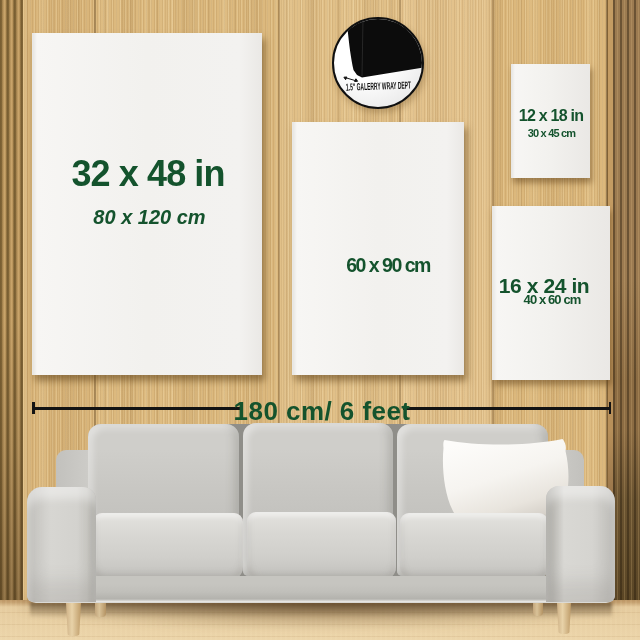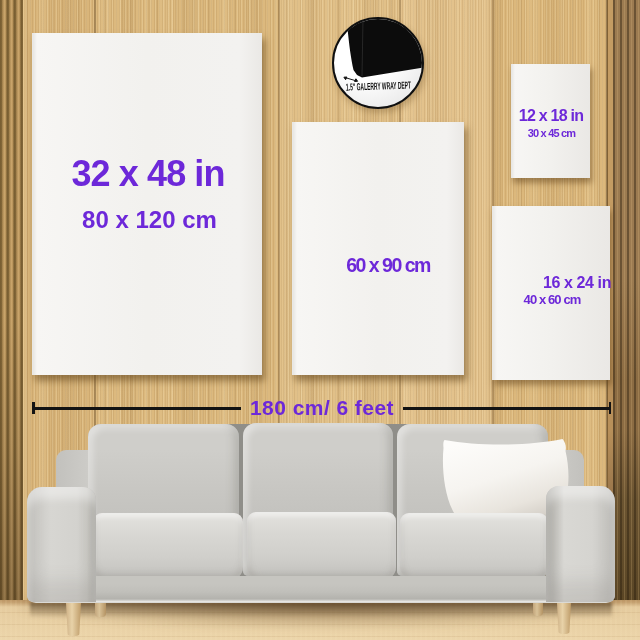--- a/index.html
+++ b/index.html
@@ -1,19 +1,19 @@
 <!DOCTYPE html>
 <html><head>
 <meta charset="utf-8">
 <style>
   html,body{margin:0;padding:0;}
   body{font-family:"Liberation Sans", sans-serif;}
   .stage{position:relative;width:640px;height:640px;overflow:hidden;background:#dcba80;}
   .abs{position:absolute;}
-  .txt{position:absolute;color:#6d28d9;font-weight:bold;white-space:nowrap;transform:translateX(-50%);}
+  .txt{position:absolute;color:#14532d;font-weight:bold;white-space:nowrap;transform:translateX(-50%);}
 </style>
 </head>
 <body>
 <div class="stage">
 
   <div class="abs" id="wall" style="left:0;top:0;width:640px;height:616px;
     background:
       repeating-linear-gradient(90deg, rgba(120,85,40,.05) 0 14px, rgba(0,0,0,0) 14px 37px, rgba(255,240,200,.06) 37px 48px, rgba(0,0,0,0) 48px 61px),
       repeating-linear-gradient(90deg, rgba(140,100,48,.14) 0 1px, rgba(0,0,0,0) 1px 2.7px),
       repeating-linear-gradient(90deg, rgba(255,244,210,.17) 0 1px, rgba(0,0,0,0) 1px 4.3px),
@@ -47,42 +47,42 @@
       repeating-linear-gradient(90deg, rgba(255,240,200,.08) 0 2px, rgba(0,0,0,0) 2px 5px),
       repeating-linear-gradient(180deg, rgba(150,110,60,.11) 0 1px, rgba(0,0,0,0) 1px 12px),
       linear-gradient(180deg, #c29d6c 0 2px, #e5cb9e 7px, #ecd5aa 40px);"></div>
 
   <div class="abs" style="left:32px;top:33px;width:230px;height:342px;
     background:linear-gradient(90deg,#e9e8e5 0 1.5px,#f7f6f4 5px,#f2f1ee 50%,#f3f2f0 90%,#eae8e5 100%);
     box-shadow:3px 6px 7px rgba(95,65,25,.55);"></div>
 
   <div class="txt" style="left:148px;top:153px;font-size:36px;letter-spacing:-0.9px;">32 x 48 in</div>
 
-  <div class="txt" style="left:149.5px;top:205.5px;font-size:24px;">80 x 120 cm</div>
+  <div class="txt" style="left:149.5px;top:205.5px;font-size:20px;font-style:italic;">80 x 120 cm</div>
 
   <div class="abs" style="left:292px;top:122px;width:172px;height:253px;
     background:linear-gradient(90deg,#e9e8e5 0 1.5px,#f7f6f4 5px,#f2f1ee 50%,#f3f2f0 90%,#eae8e5 100%);
     box-shadow:3px 6px 7px rgba(95,65,25,.55);"></div>
 
 
   <div class="txt" style="left:388px;top:254px;font-size:19.5px;letter-spacing:-1.5px;">60 x 90 cm</div>
 
   <div class="abs" style="left:511px;top:64px;width:79px;height:114px;
     background:linear-gradient(90deg,#e9e8e5 0 1px,#f7f6f4 4px,#f2f1ee 50%,#eae8e5 100%);
     box-shadow:2px 5px 6px rgba(95,65,25,.50);"></div>
 
   <div class="txt" style="left:551px;top:107px;font-size:16px;letter-spacing:-0.75px;">12 x 18 in</div>
 
   <div class="txt" style="left:551.5px;top:126.5px;font-size:11px;letter-spacing:-0.8px;">30 x 45 cm</div>
 
   <div class="abs" style="left:492px;top:206px;width:118px;height:174px;
     background:linear-gradient(90deg,#e9e8e5 0 1px,#f7f6f4 5px,#f2f1ee 50%,#eae8e5 100%);
     box-shadow:2px 5px 6px rgba(95,65,25,.50);"></div>
 
-  <div class="txt" style="left:577px;top:274px;font-size:16px;letter-spacing:-0.4px;">16 x 24 in</div>
+  <div class="txt" style="left:544px;top:274px;font-size:21px;letter-spacing:-0.4px;">16 x 24 in</div>
 
   <div class="txt" style="left:552px;top:292px;font-size:13px;letter-spacing:-0.9px;">40 x 60 cm</div>
 
   <div class="abs" style="left:331.5px;top:16.5px;width:92px;height:92px;border-radius:50%;
     background:radial-gradient(circle at 35% 30%, #ffffff 40%, #efefef 72%, #e2e2e2 100%);
     border:2.3px solid #101010;box-sizing:border-box;box-shadow:2px 4px 6px rgba(95,65,25,.30);overflow:hidden;">
 
     <svg width="88" height="88" viewBox="0 0 88 88" style="position:absolute;left:0;top:0;">
       <path d="M11,-4 L13.5,9 C15,25 17,40 19.5,51 L23,56 L28,58.5 L112,45 L112,-4 Z" fill="#0c0c0c"></path>
       <line x1="29" y1="0" x2="28" y2="57" stroke="#2e2e2e" stroke-width="0.8"></line>
@@ -98,21 +98,21 @@
   </div>
 
   <div class="abs" style="left:33px;top:406.5px;width:208px;height:3px;background:#131313;"></div>
 
   <div class="abs" style="left:403px;top:406.5px;width:207px;height:3px;background:#131313;"></div>
 
   <div class="abs" style="left:32px;top:402px;width:2.5px;height:12px;background:#131313;"></div>
 
   <div class="abs" style="left:608.5px;top:402px;width:2.5px;height:12px;background:#131313;"></div>
 
-  <div class="txt" style="left:322px;top:395.5px;font-size:21px;letter-spacing:0.45px;">180 cm/ 6 feet</div>
+  <div class="txt" style="left:322px;top:395.5px;font-size:26px;letter-spacing:0.45px;">180 cm/ 6 feet</div>
 
   <div class="abs" style="left:20px;top:594px;width:600px;height:34px;background:radial-gradient(ellipse at 50% 28%, rgba(95,66,32,.55), rgba(95,66,32,0) 78%);filter:blur(3px);"></div>
 
   <div class="abs" style="left:30px;top:602px;width:582px;height:16px;background:linear-gradient(180deg, rgba(62,44,22,.58), rgba(75,54,28,.30) 55%, rgba(90,65,35,0));filter:blur(1.5px);"></div>
 
   <div class="abs" style="left:88px;top:424px;width:460px;height:158px;background:#8f8e89;border-radius:14px;"></div>
 
   <div class="abs" style="left:56px;top:450px;width:40px;height:100px;border-radius:10px 6px 0 0;background:linear-gradient(90deg,#c2c1bd,#cfceca);"></div>
 
   <div class="abs" style="left:544px;top:450px;width:40px;height:100px;border-radius:6px 10px 0 0;background:linear-gradient(90deg,#cfceca,#c2c1bd);"></div>

